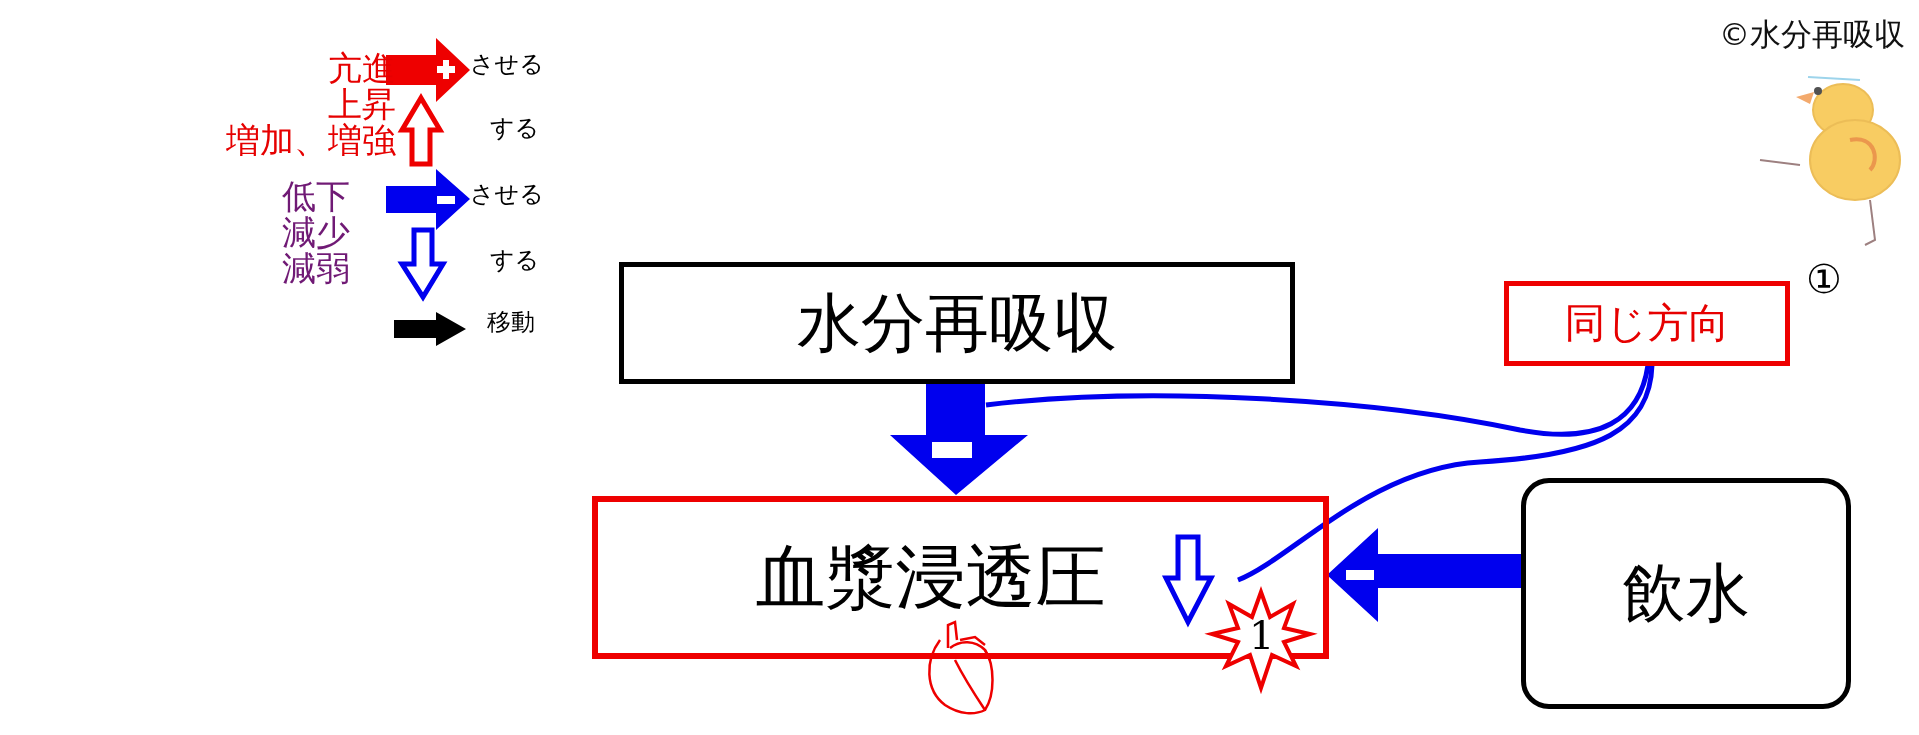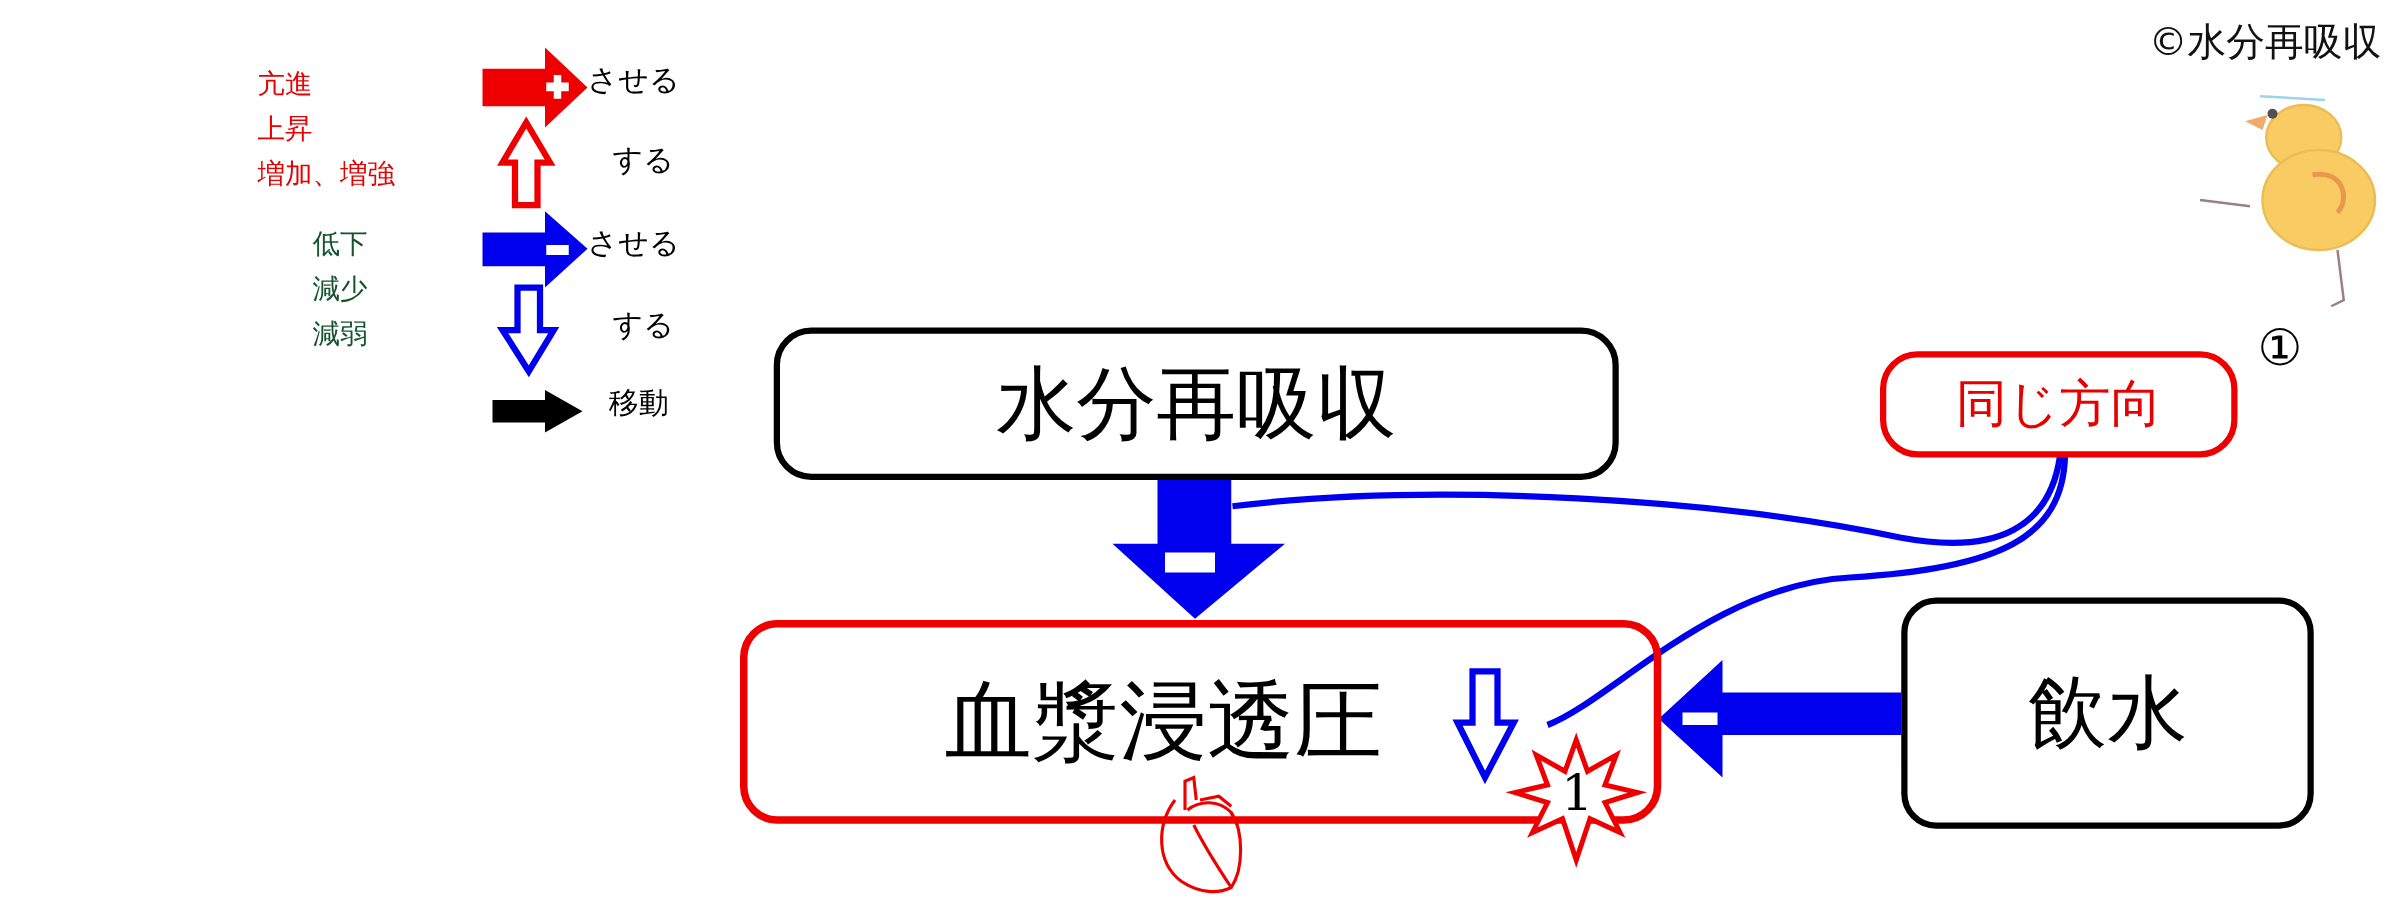--- a/index.html
+++ b/index.html
@@ -1,26 +1,26 @@
 <!DOCTYPE html>
 <html><head>
   <meta charset="utf-8">
   <style>
     html, body { margin: 0; padding: 0; background: #ffffff; }
     body { width: 1919px; height: 735px; position: relative; overflow: hidden;
            font-family: "DejaVu Sans", "Liberation Sans", sans-serif; }
     .abs { position: absolute; }
-    .legend-label { color: #e60000; font-size: 22px; line-height: 36px; text-align: left; }
-    .legend-label.blue { color: #14532d; }
+    .legend-label { color: #e60000; font-size: 34px; line-height: 36px; text-align: right; }
+    .legend-label.blue { color: #701a75; }
     .legend-text { font-size: 24px; color: #000; }
-    .box { position: absolute; box-sizing: border-box; display: flex; align-items: center; justify-content: center; border-radius: 30px; }
+    .box { position: absolute; box-sizing: border-box; display: flex; align-items: center; justify-content: center; }
     #box-reabsorb { left: 619px; top: 262px; width: 676px; height: 122px; border: 5px solid #000; font-size: 64px; }
     #box-osmotic { left: 592px; top: 496px; width: 737px; height: 163px; border: 6px solid #ee0000; font-size: 70px; }
     #box-same { left: 1504px; top: 281px; width: 286px; height: 85px; border: 5px solid #ee0000; color: #e60000; font-size: 41px; }
-    #box-drink { left: 1521px; top: 478px; width: 330px; height: 185px; border: 5px solid #000; border-radius: 28px; font-size: 64px; }
+    #box-drink { left: 1521px; top: 478px; width: 330px; height: 231px; border: 5px solid #000; border-radius: 28px; font-size: 64px; }
     .copyright { right: 14px; top: 14px; font-size: 31px; line-height: 40px; text-align: right; color: #111; }
     .circled { font-size: 40px; color: #000; }
     svg { position: absolute; left: 0; top: 0; }
   </style>
 </head>
 <body>
 
 <svg width="1919" height="735" viewBox="0 0 1919 735">
 
   <g>

